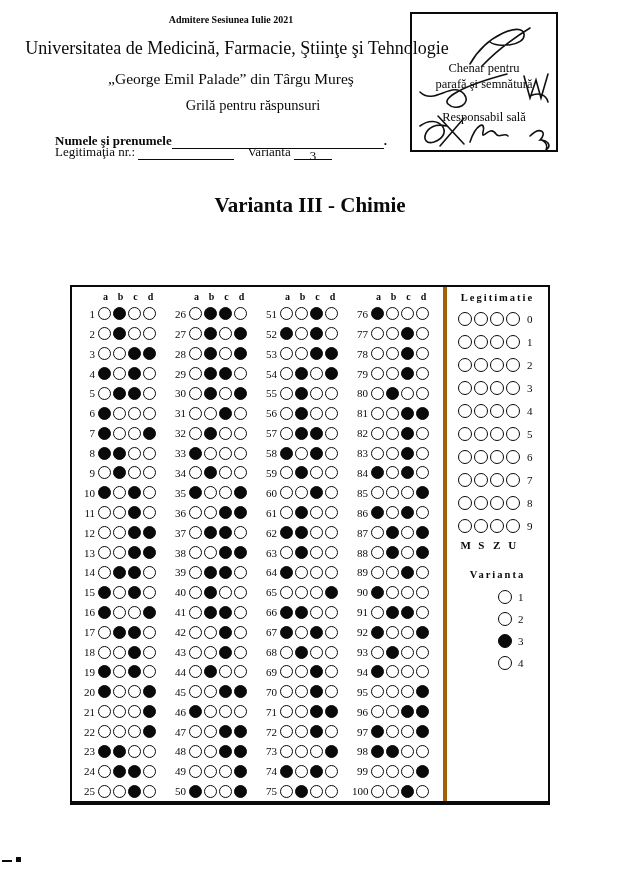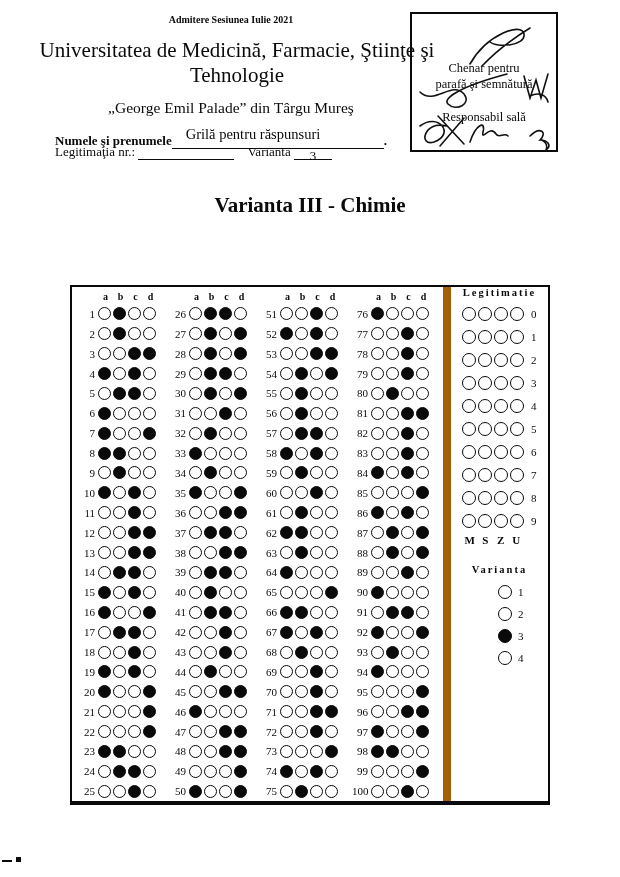--- a/index.html
+++ b/index.html
@@ -8,21 +8,21 @@
     position: relative;
     width: 620px; height: 877px;
     background: #ffffff;
     font-family: "Liberation Serif", "DejaVu Serif", serif;
     color: #0a0a0a;
     overflow: hidden;
   }
   
   .header-block { position: absolute; left: 0; top: 14px; width: 462px; text-align: center; }
   .h-session  { font-size: 10px; font-weight: bold; margin-bottom: 13px; }
-  .h-univ     { font-size: 21px; margin-bottom: 11px; padding-left: 12px; }
+  .h-univ     { font-size: 18px; margin-bottom: 11px; padding-left: 12px; }
   .h-univ2    { font-size: 15.5px; margin-bottom: 9px; }
   .h-sheet    { font-size: 14.5px; padding-left: 44px; }
   .fill-line  { position: absolute; left: 55px; font-size: 13px; white-space: nowrap; }
   .name-line  { top: 133px; font-weight: bold; }
   .id-line    { top: 144px; }
   .u-line { display: inline-block; border-bottom: 1px solid #0a0a0a; height: 12px; vertical-align: bottom; }
   .u-name { width: 212px; }
   .u-id   { width: 96px; margin-right: 10px; }
   .u-var  { width: 38px; text-align: center; font-size: 13px; }
   
@@ -47,21 +47,21 @@
   .opt-header { height: 13px; display: flex; padding-left: 19px; }
   .opt-letter { width: 15px; text-align: center; font-size: 10px; font-weight: bold; }
   .q-row { height: 20px; display: flex; align-items: center; }
   .q-num { width: 16px; text-align: right; font-size: 11px; margin-right: 3px; }
   .bubble {
     width: 13px; height: 13px; border: 1px solid #0a0a0a; border-radius: 50%;
     margin-right: 2px; background: #ffffff; flex: 0 0 auto;
   }
   .bubble.filled { background: #0a0a0a; }
   
-  .right-panel { border-left: 8px solid #a16207; flex: 1; }
+  .right-panel { border-left: 4px solid #a16207; flex: 1; padding-top: 5px; }
   .legit-title { text-align: center; font-size: 10.5px; font-weight: bold; letter-spacing: 2px; margin-bottom: 4px; }
   .legit-row { height: 23px; display: flex; align-items: center; padding-left: 11px; }
   .legit-row .bubble { width: 14px; height: 14px; }
   .digit-label { font-size: 11px; margin-left: 5px; }
   .mszu { display: flex; width: 62px; margin: 2px 0 0 11px; justify-content: space-between; }
   .mszu span { font-size: 11px; font-weight: bold; width: 16px; text-align: center; }
   .var-title { text-align: center; font-size: 10.5px; font-weight: bold; letter-spacing: 2px; margin: 18px 0 6px 0; }
   .var-row { height: 22px; display: flex; align-items: center; justify-content: flex-end; padding-right: 22px; }
   .var-row .bubble { width: 14px; height: 14px; margin-right: 6px; }
   .var-label { font-size: 11px; width: 8px; }

